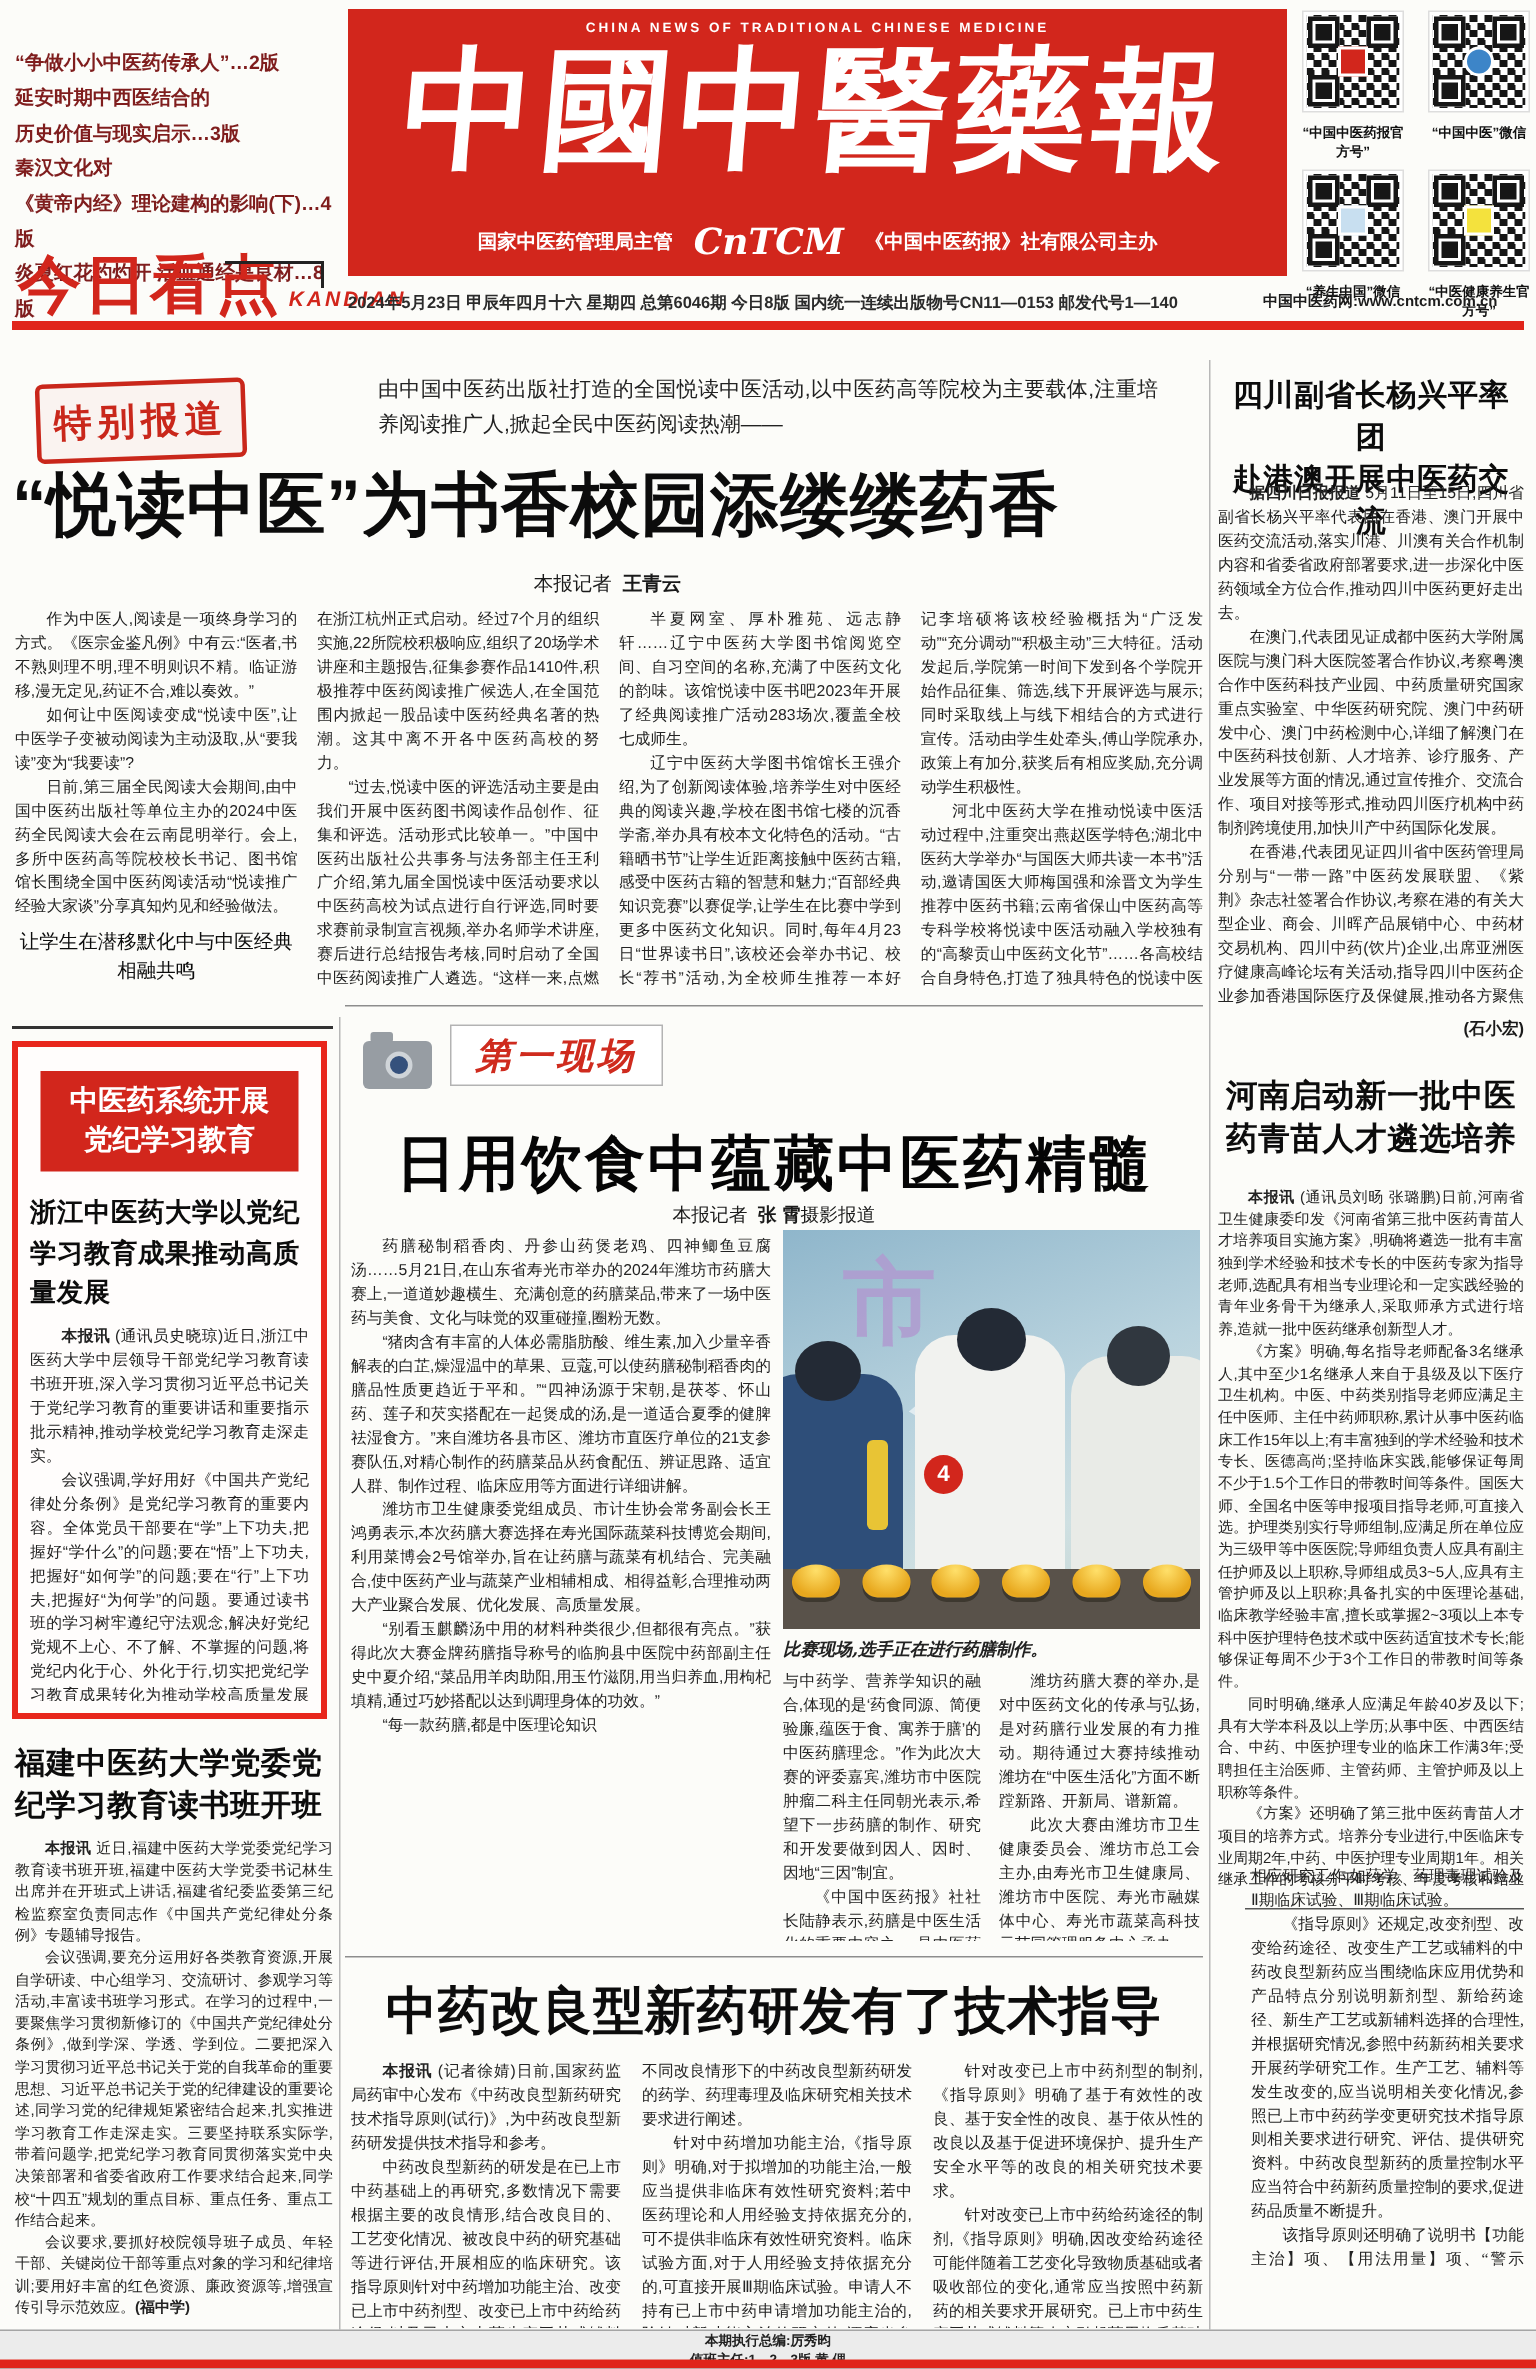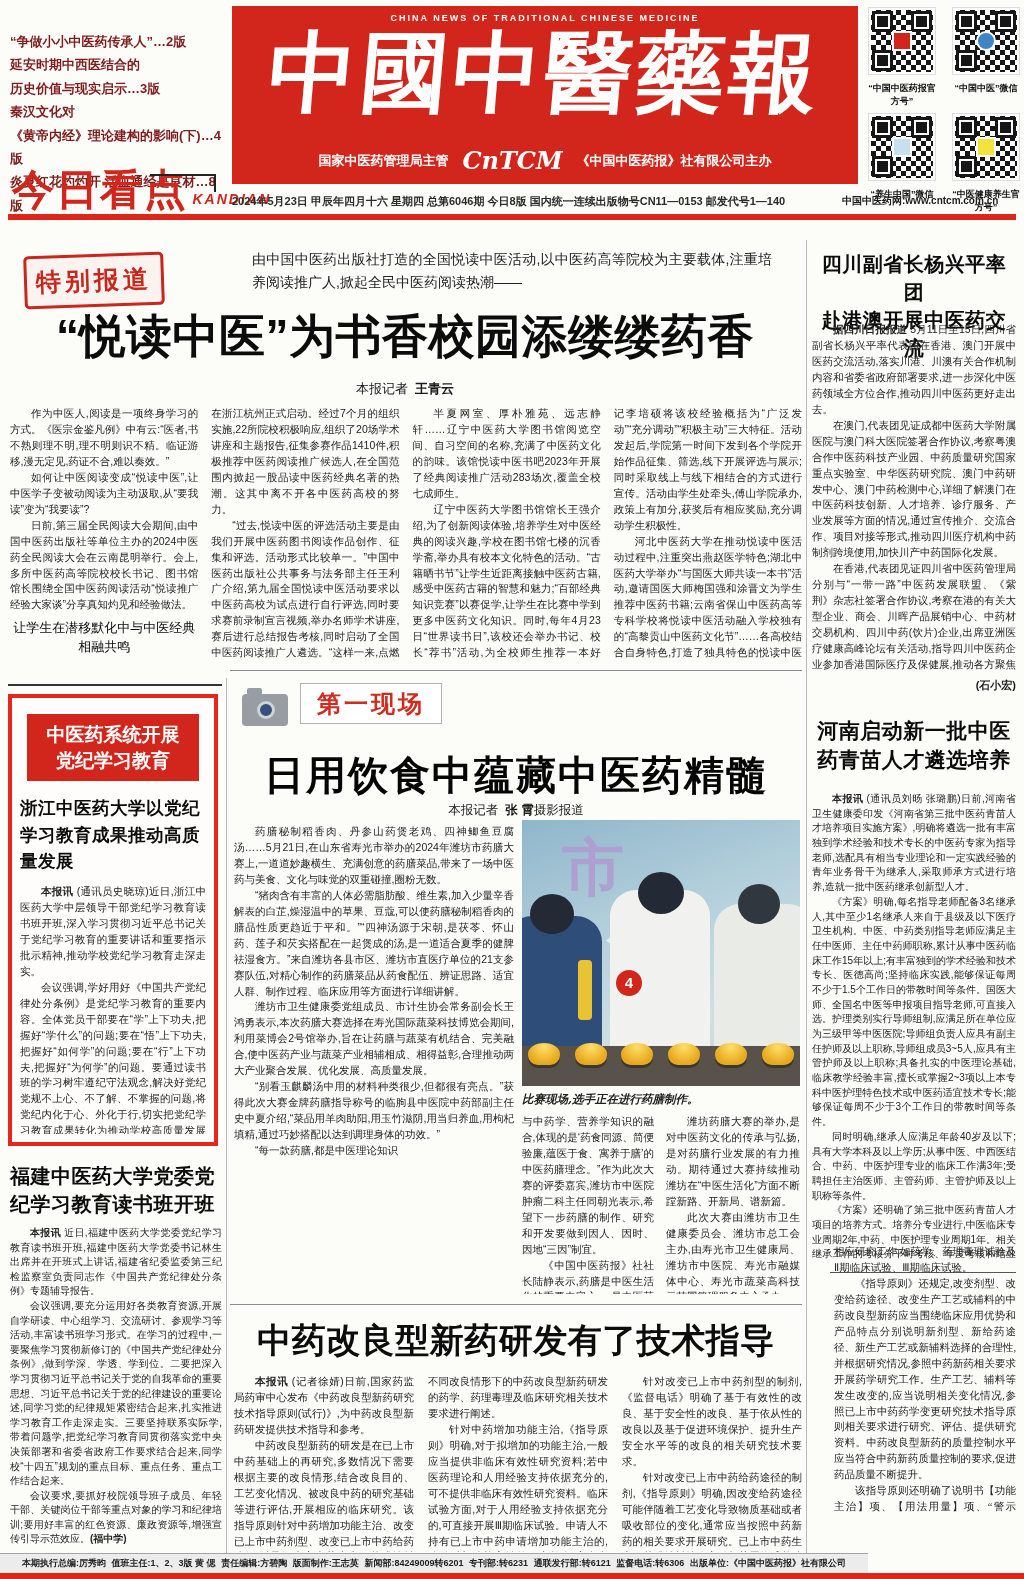--- a/index.html
+++ b/index.html
@@ -28,21 +28,21 @@
   .qr .f{position:absolute;width:15px;height:15px;border:3px solid #161616;background:#fff;}
   .qr .f i{position:absolute;inset:2px;background:#161616;display:block;}
   .qr .ftl{left:1px;top:1px}.qr .ftr{right:1px;top:1px}.qr .fbl{left:1px;bottom:1px}
   .qr .logo{position:absolute;inset:0;margin:auto;width:16px;height:16px;border:2px solid #fff;}
   .qr-cap{font-size:9px;font-weight:700;text-align:center;width:76px;margin-top:2px;color:#111;}
   
   .stamp{display:inline-block;border:3px solid #c9271b;color:#c9271b;font-weight:800;
          font-size:25px;letter-spacing:4px;padding:7px 9px;border-radius:5px;
          transform:rotate(-2deg);background:rgba(210,38,28,.04);}
   .scene-label{border:1px solid #b3b3b3;background:#fff;color:#cf2b1e;
-               font-family:"DejaVu Serif",serif;font-weight:700;
+               font-family:"DejaVu Serif",serif;font-style:italic;font-weight:700;
                font-size:24px;letter-spacing:3px;padding:5px 16px;}
   .redbox-label{background:#d2261c;color:#fff;text-align:center;padding:8px 4px;
                 font-weight:800;font-size:19px;line-height:1.35;}
   .cam{width:46px;height:32px;background:#979da3;border-radius:4px;position:relative;}
   .cam:before{content:"";position:absolute;left:15px;top:7px;width:18px;height:18px;border-radius:50%;
               background:#35517c;border:3px solid #cfd4d8;box-sizing:border-box;}
   .cam:after{content:"";position:absolute;top:-6px;left:5px;width:15px;height:7px;background:#979da3;border-radius:2px;}
   
   .photo{background:linear-gradient(160deg,#8fb6cb,#b9d3de 45%,#cfe0e2 72%,#c3d2cd);overflow:hidden;}
   .ghost{position:absolute;font-weight:800;font-family:"DejaVu Serif",serif;}
@@ -147,21 +147,21 @@
 
   <div class="abs" style="left:232px;top:194px;width:600px;font-size:11px;font-weight:700;color:#2b2b2b;">2024年5月23日  甲辰年四月十六  星期四  总第6046期  今日8版  国内统一连续出版物号CN11—0153  邮发代号1—140</div>
   <div class="abs" style="left:842px;top:194px;width:180px;font-size:10px;font-weight:700;color:#1c1c1c;">中国中医药网:www.cntcm.com.cn</div>
 
   <div class="abs" style="left:8px;top:214px;width:1008px;height:6px;background:#e0251b;"></div>
 
   <div class="abs" style="left:24px;top:254px;">
     <span class="stamp">特别报道</span>
   </div>
   <div class="abs" style="left:252px;top:248px;width:520px;font-size:14px;line-height:1.65;color:#222;text-align:justify;">由中国中医药出版社打造的全国悦读中医活动,以中医药高等院校为主要载体,注重培养阅读推广人,掀起全民中医药阅读热潮——</div>
-  <div class="abs hl" style="left:8px;top:306px;width:794px;text-align:center;font-size:46px;">“悦读中医”为书香校园添缕缕药香</div>
+  <div class="abs hl" style="left:8px;top:306px;width:794px;text-align:left;font-size:46px;">“悦读中医”为书香校园添缕缕药香</div>
   <div class="abs" style="left:8px;top:380px;width:794px;text-align:center;font-size:13px;">
     <span>本报记者</span>&nbsp;&nbsp;<b>王青云</b>
   </div>
   <div class="abs" style="left:10px;top:406px;width:792px;height:254px;display:flex;gap:13px;">
     <div class="news" style="flex:1;">
       <p class="para">作为中医人,阅读是一项终身学习的方式。《医宗金鉴凡例》中有云:“医者,书不熟则理不明,理不明则识不精。临证游移,漫无定见,药证不合,难以奏效。”</p>
       <p class="para">如何让中医阅读变成“悦读中医”,让中医学子变被动阅读为主动汲取,从“要我读”变为“我要读”?</p>
       <p class="para">日前,第三届全民阅读大会期间,由中国中医药出版社等单位主办的2024中医药全民阅读大会在云南昆明举行。会上,多所中医药高等院校校长书记、图书馆馆长围绕全国中医药阅读活动“悦读推广经验大家谈”分享真知灼见和经验做法。</p>
       <div class="subhead">让学生在潜移默化中与中医经典相融共鸣</div>
 
@@ -294,26 +294,26 @@
   <div class="abs" style="left:234px;top:1374px;width:568px;height:178px;display:flex;gap:14px;">
     <div class="news" style="flex:1;">
       <p class="para"><b>本报讯</b><span> (记者徐婧)日前,国家药监局药审中心发布《中药改良型新药研究技术指导原则(试行)》,为中药改良型新药研发提供技术指导和参考。</span></p>
       <p class="para">中药改良型新药的研发是在已上市中药基础上的再研究,多数情况下需要根据主要的改良情形,结合改良目的、工艺变化情况、被改良中药的研究基础等进行评估,开展相应的临床研究。该指导原则针对中药增加功能主治、改变已上市中药剂型、改变已上市中药给药途径,以及已上市中药生产工艺或辅料等改变引起药用物质基础或药物吸收、利用明显改变等</p>
     </div>
     <div class="news" style="flex:1;">
       <p class="para" style="text-indent:0;">不同改良情形下的中药改良型新药研发的药学、药理毒理及临床研究相关技术要求进行阐述。</p>
       <p class="para">针对中药增加功能主治,《指导原则》明确,对于拟增加的功能主治,一般应当提供非临床有效性研究资料;若中医药理论和人用经验支持依据充分的,可不提供非临床有效性研究资料。临床试验方面,对于人用经验支持依据充分的,可直接开展Ⅲ期临床试验。申请人不持有已上市中药申请增加功能主治的,除针对新功能主治的研究外,还应当参照同名同方药研究技术指导原则有关要求,开展相应研究。</p>
     </div>
     <div class="news" style="flex:1;">
-      <p class="para">针对改变已上市中药剂型的制剂,《监督电话》明确了基于有效性的改良、基于安全性的改良、基于依从性的改良以及基于促进环境保护、提升生产安全水平等的改良的相关研究技术要求。</p>
+      <p class="para">针对改变已上市中药剂型的制剂,《指导原则》明确了基于有效性的改良、基于安全性的改良、基于依从性的改良以及基于促进环境保护、提升生产安全水平等的改良的相关研究技术要求。</p>
       <p class="para">针对改变已上市中药给药途径的制剂,《指导原则》明确,因改变给药途径可能伴随着工艺变化导致物质基础或者吸收部位的变化,通常应当按照中药新药的相关要求开展研究。已上市中药生产工艺或辅料等改变引起药用物质基础或药物吸收、利用明显改变的,应当以提高有效性或者改善安全性等为研究目的,开展</p>
     </div>
   </div>
 
-  <div class="abs footerbar" style="left:0;top:1553px;width:868px;height:20px;box-sizing:border-box;">
+  <div class="abs footerbar" style="left:0;top:1553px;width:1024px;height:20px;box-sizing:border-box;flex-direction:column;">
     <span>本期执行总编:厉秀昀</span>
     <span>值班主任:1、2、3版 黄 偲</span>
     <span>责任编辑:方碧陶</span>
     <span>版面制作:王志英</span>
     <span>新闻部:84249009转6201</span>
     <span>专刊部:转6231</span>
     <span>通联发行部:转6121</span>
     <span>监督电话:转6306</span>
     <span>出版单位:《中国中医药报》社有限公司</span>
   </div>

